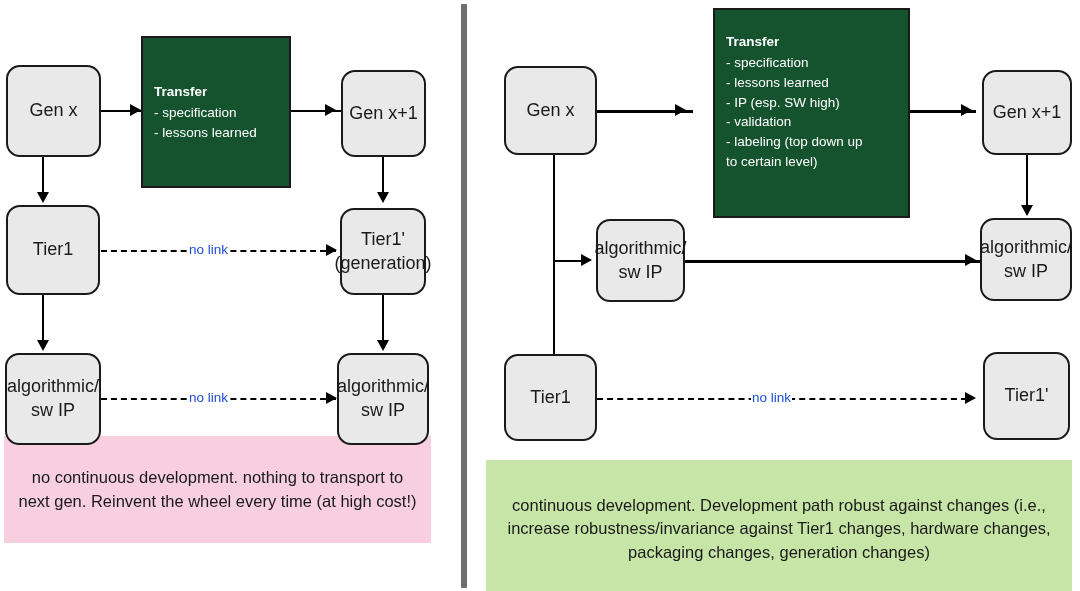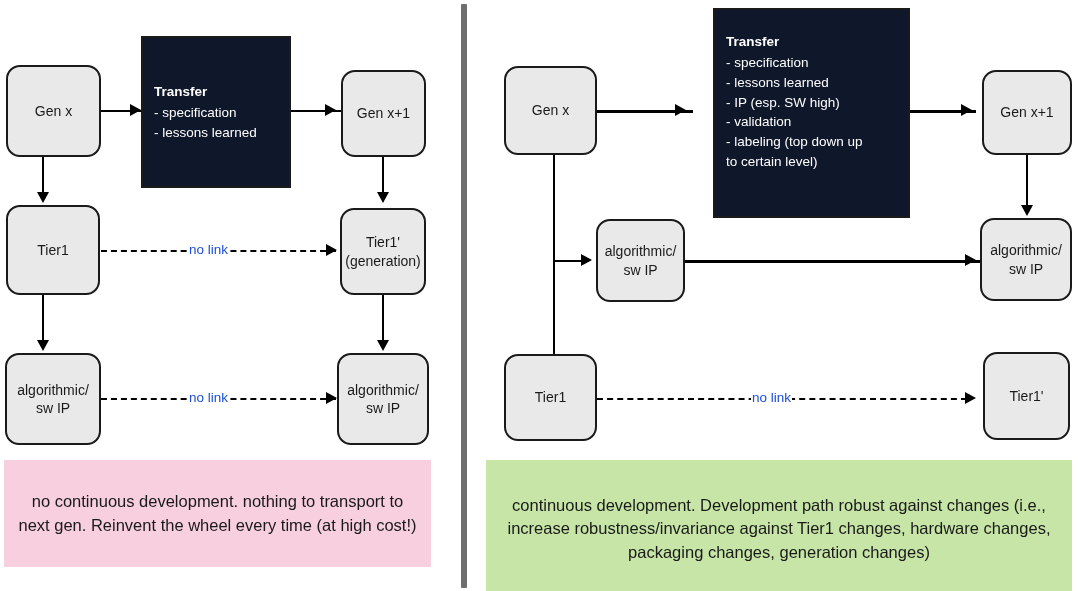--- a/index.html
+++ b/index.html
@@ -40,31 +40,31 @@
     position: absolute;
     box-sizing: border-box;
     background: #e9e9e9;
     border: 2px solid #1a1a1a;
     border-radius: 14px;
     display: flex;
     align-items: center;
     justify-content: center;
     text-align: center;
     color: #1a1a1a;
-    font-size: 14px;
+    font-size: 18px;
     line-height: 1.32;
     z-index: 3;
   }
   .node .label { display: block; }
 
   
   .transfer {
     position: absolute;
     box-sizing: border-box;
-    background: #0f172a;
+    background: #14532d;
     border: 2px solid #1a1a1a;
     color: #ffffff;
     font-size: 13.5px;
     line-height: 1.47;
     padding: 10px 0 0 4px;
     z-index: 3;
   }
   .transfer .tr-title {
     font-weight: bold;
     display: block;
@@ -191,21 +191,21 @@
       <span class="label">algorithmic/</span>
       <span class="label">sw IP</span>
     </div>
 
     <div class="transfer" style="left:141px; top:36px; width:150px; height:152px; padding-top:44px; padding-left:11px;">
       <span class="tr-title">Transfer</span>
       <span class="tr-item">- specification</span>
       <span class="tr-item">- lessons learned</span>
     </div>
 
-    <div class="caption" id="caption-left" style="left:4px; top:460px; width:427px; height:107px;">
+    <div class="caption" id="caption-left" style="left:4px; top:436px; width:427px; height:107px;">
       <span>no continuous development. nothing to transport to next gen. Reinvent the wheel every time (at high cost!)</span>
     </div>
   </div>
 
   <div class="divider"></div>
 
   <div class="panel" id="panel-right">
 
     <div class="line thick h" style="left:129px; top:110px; width:96px;"></div>
     <div class="arrow-r" style="left:207px; top:104px;"></div>

